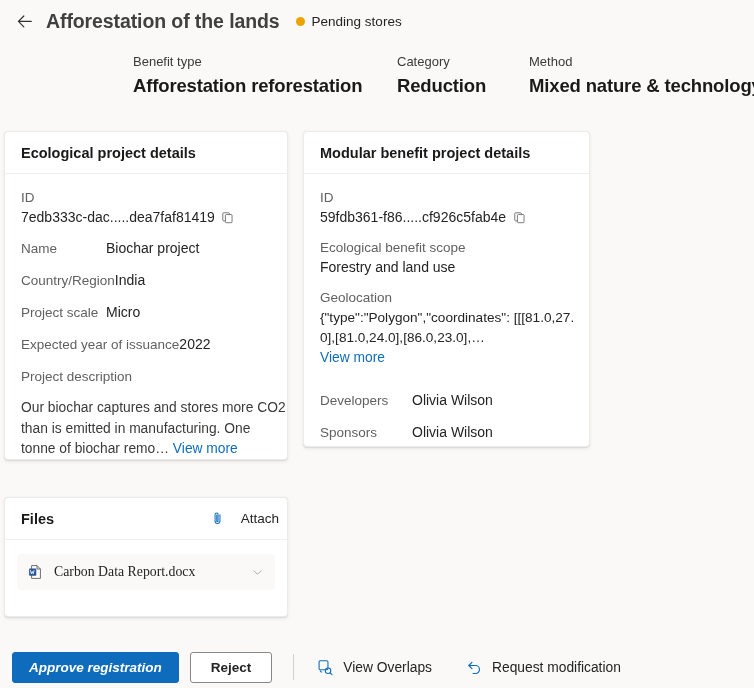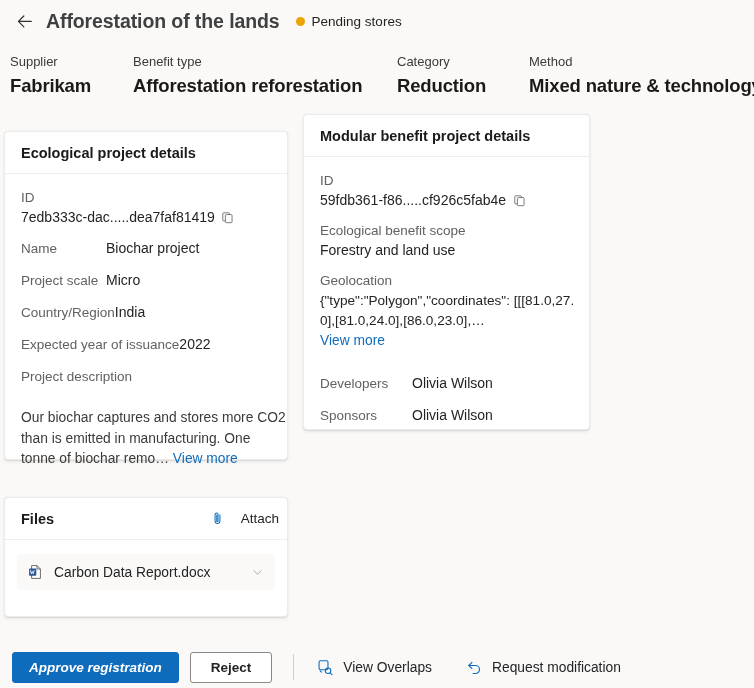--- a/index.html
+++ b/index.html
@@ -170,21 +170,21 @@
     display: inline-flex;
     align-items: center; justify-content: center;
     cursor: pointer;
     flex: 0 0 auto;
   }
 
   .desc-text {
     font-size: 13.8px;
     color: #3b3a39;
     line-height: 20.5px;
-    margin-top: 21px;
+    margin-top: 11px;
   }
   .link {
     color: #0f6cbd;
     cursor: pointer;
     font-size: 13.8px;
   }
   .link-block {
     display: block;
     margin-top: 1px;
     line-height: 20px;
@@ -192,21 +192,21 @@
 
   .geo-text {
     font-size: 13.6px;
     color: #242424;
     line-height: 19.5px;
     word-break: break-all;
   }
 
   
   #card-ecological { left: 4px;   top: 131px; width: 284px; height: 329px; }
-  #card-modular    { left: 303px; top: 114px; width: 287px; height: 316px; }
+  #card-modular    { left: 303px; top: 131px; width: 287px; height: 316px; }
   #card-files      { left: 4px;   top: 497px; width: 284px; height: 120px; }
 
   
   .attach-btn {
     display: flex;
     align-items: center;
     gap: 16px;
     border: none;
     background: transparent;
     cursor: pointer;
@@ -228,20 +228,21 @@
     cursor: pointer;
   }
   .file-name {
     font-size: 13.8px;
     color: #242424;
     margin-left: 10px;
     flex: 1 1 auto;
     white-space: nowrap;
     overflow: hidden;
     text-overflow: ellipsis;
+    font-family: Liberation Serif, serif;
   }
   .file-chevron {
     flex: 0 0 auto;
     width: 16px; height: 16px;
     display: flex; align-items: center; justify-content: center;
   }
 
   
   .action-bar {
     position: absolute;
@@ -319,24 +320,20 @@
   </button>
   <span class="title-text">Afforestation of the lands</span>
   <span class="status-badge">
     <span class="status-dot"></span>
     <span class="status-label">Pending stores</span>
   </span>
 </div>
 
 <div class="summary-row">
 
-  <div class="summary-field sf-supplier">
-    <div class="summary-label">Supplier</div>
-    <div class="summary-value">Fabrikam</div>
-  </div>
 
   <div class="summary-field sf-benefit">
     <div class="summary-label">Benefit type</div>
     <div class="summary-value">Afforestation reforestation</div>
   </div>
 
   <div class="summary-field sf-category">
     <div class="summary-label">Category</div>
     <div class="summary-value">Reduction</div>
   </div>
@@ -365,28 +362,28 @@
           </svg>
         </span>
       </span>
     </div>
 
     <div class="fld fld-inline w-name">
       <span class="k">Name</span>
       <span class="v">Biochar project</span>
     </div>
 
+    <div class="fld fld-inline w-auto">
+      <span class="k">Country/Region</span>
+      <span class="v">India</span>
+    </div>
+
     <div class="fld fld-inline w-scale">
       <span class="k">Project scale</span>
       <span class="v">Micro</span>
-    </div>
-
-    <div class="fld fld-inline w-auto">
-      <span class="k">Country/Region</span>
-      <span class="v">India</span>
     </div>
 
     <div class="fld fld-inline w-auto">
       <span class="k">Expected year of issuance</span>
       <span class="v">2022</span>
     </div>
 
     <div class="fld">
       <span class="k" style="font-size:13.5px;color:#616161;line-height:21px;">Project description</span>
       <div class="desc-text">

